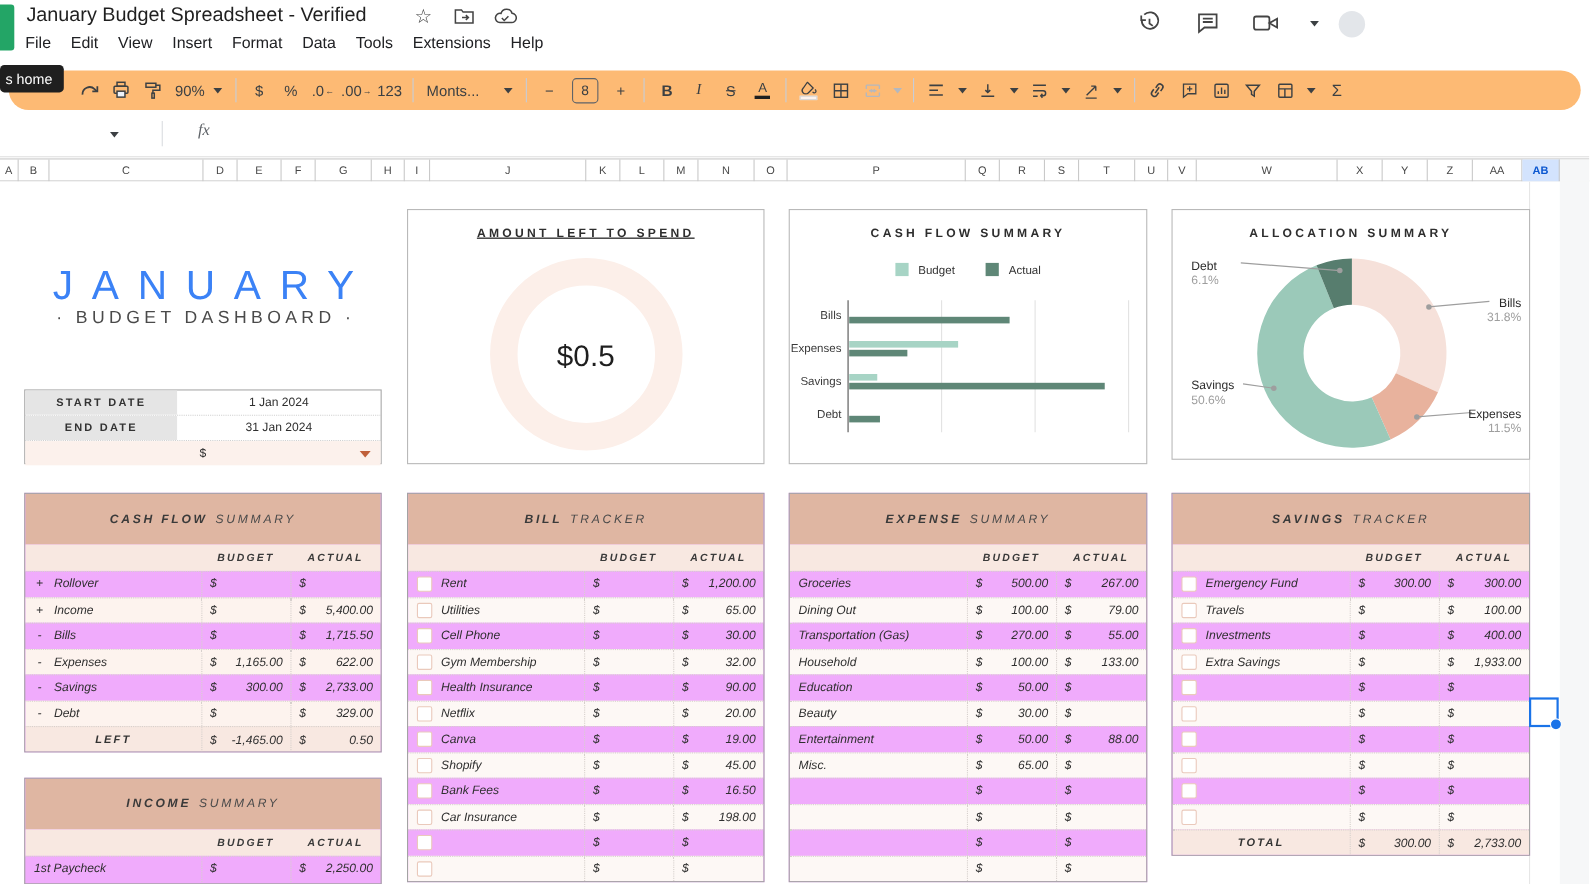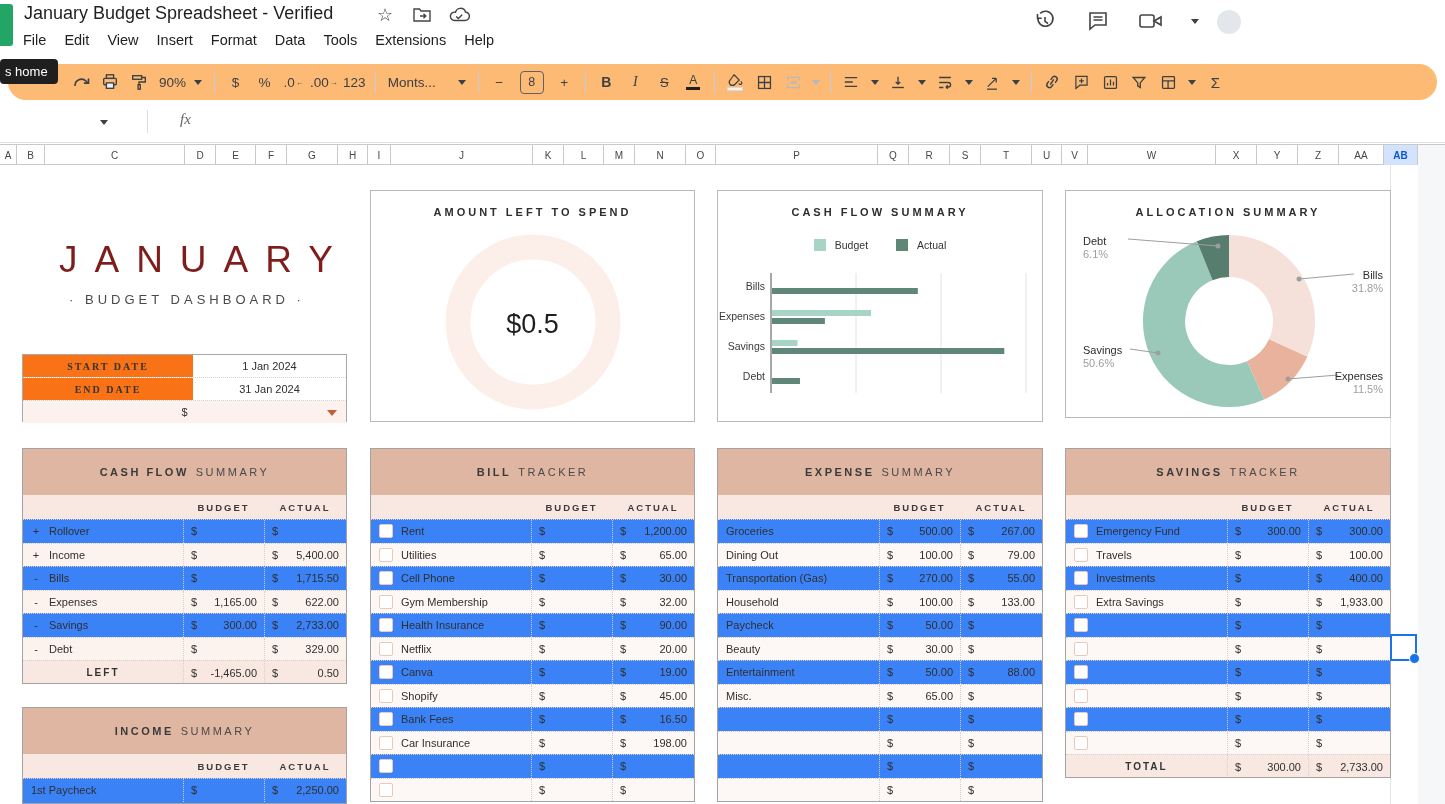--- a/index.html
+++ b/index.html
@@ -50,43 +50,43 @@
   .col-h{position:absolute;top:0;height:20px;border-right:1px solid #c9c9c9;display:flex;align-items:center;justify-content:center;font-size:10px;color:#474747;box-sizing:border-box;}
   .col-h.sel{background:#d3e3fd;color:#0b57d0;font-weight:bold;}
   .col-filler{position:absolute;top:0;height:20px;left:1418px;width:27px;background:#f6f7f8;}
 
   
   .canvas{position:absolute;left:0;top:165px;width:1445px;height:639px;background:#fff;overflow:hidden;}
   .vline{position:absolute;left:1390px;top:0;width:1px;height:639px;background:#e6e6e6;}
   .grayzone{position:absolute;left:1418px;top:0;width:27px;height:639px;background:#f6f7f8;}
 
   .month-block{position:absolute;left:20px;top:74px;width:330px;text-align:center;}
-  .month-title{font-size:37px;letter-spacing:17px;padding-left:17px;color:#7f1d1d;font-weight:normal;margin:0;line-height:42px;text-align:right;}
-  .month-sub{margin-top:11px;font-size:13px;letter-spacing:4px;padding-left:4px;color:#4a4a4a;}
+  .month-title{font-size:37px;letter-spacing:17px;padding-left:17px;color:#3b82f6;font-weight:normal;margin:0;line-height:42px;}
+  .month-sub{font-size:16px;letter-spacing:4px;padding-left:4px;color:#4a4a4a;}
 
   .date-table{position:absolute;left:22px;top:189px;width:325px;height:68px;border:1px solid #a9a9a9;box-sizing:border-box;background:#fff;}
   .dt-row{height:22px;display:flex;border-bottom:1px dotted #cfcfcf;align-items:stretch;}
   .dt-row:last-child{border-bottom:none;}
-  .dt-label{width:170px;background:#f97316;display:flex;align-items:center;justify-content:center;font-size:10px;font-weight:bold;letter-spacing:2px;color:#333;font-family:Liberation Serif, serif;}
+  .dt-label{width:138px;background:#e5e5e5;display:flex;align-items:center;justify-content:center;font-size:10px;font-weight:bold;letter-spacing:2px;color:#333;}
   .dt-value{flex:1;display:flex;align-items:center;justify-content:center;font-size:11px;color:#2f2f2f;}
   .dt-cur{position:relative;background:#fcf1ec;display:flex;align-items:center;justify-content:center;font-size:11px;color:#2f2f2f;height:22px;}
   .dt-caret{position:absolute;right:9px;top:9px;width:0;height:0;border-left:5px solid transparent;border-right:5px solid transparent;border-top:6px solid #c0603a;}
 
   .card{position:absolute;background:#fff;border:1px solid #b9b9b9;box-sizing:border-box;}
   .card-title{margin-top:15px;text-align:center;font-size:11px;font-weight:bold;letter-spacing:3px;color:#2e2e2e;}
   .amount-center{position:absolute;left:0;top:118px;width:100%;text-align:center;font-size:27px;color:#1f1f1f;}
   .legend{position:absolute;left:0;top:48px;width:100%;display:flex;justify-content:center;gap:28px;align-items:center;font-size:10.5px;color:#333;}
   .legend .sw{width:12px;height:12px;display:inline-block;margin-right:9px;vertical-align:-2px;}
   .chart-svg{position:absolute;left:0;top:0;}
   .bar-label{font-size:10.5px;fill:#3a3a3a;}
   .pie-name{font-size:11px;fill:#2c2c2c;}
   .pie-pct{font-size:11px;fill:#9e9e9e;}
 
   
-  .sheet-table{position:absolute;background:#3b82f6;border:1px solid #a3a3a3;box-sizing:border-box;overflow:hidden;}
+  .sheet-table{position:absolute;background:#f0abfc;border:1px solid #a3a3a3;box-sizing:border-box;overflow:hidden;font-style:italic;}
   .tbl-header{height:46px;background:#dfb6a2;display:flex;align-items:center;justify-content:center;font-size:11px;letter-spacing:2.5px;color:#3a3a3a;}
   .tstrong{font-weight:bold;margin-right:7px;}
   .tlight{font-weight:normal;color:#4a4a4a;}
   .tbl-subheader,.tbl-row,.tbl-footer{display:grid;grid-template-columns:1fr 81px 82px;align-items:center;box-sizing:border-box;}
   .tbl-subheader{height:24px;background:#f8e8e1;font-size:9.5px;font-weight:bold;letter-spacing:2px;color:#3a3a3a;}
   .colname{text-align:center;}
   .tbl-row{height:23.5px;font-size:11px;color:#2f2f2f;border-top:1px dotted #d6d0cc;}
   .alt-strong{background:#fdf3ee;}
   .alt-faint{background:#fdf8f5;}
   .lblcell{display:flex;align-items:center;height:100%;padding-left:8px;gap:8px;box-sizing:border-box;}
@@ -356,21 +356,21 @@
       <div class="dt-row">
         <div class="dt-label">END DATE</div>
         <div class="dt-value">31 Jan 2024</div>
       </div>
       <div class="dt-cur">
         <span>$</span>
         <span class="dt-caret"></span>
       </div>
     </div>
 
-    <div class="card" style="left:370px;top:25px;width:325px;height:232px;">
+    <div class="card" style="left:370px;top:25px;width:325px;height:232px;text-decoration:underline;">
       <div class="card-title">AMOUNT LEFT TO SPEND</div>
       <svg class="chart-svg" width="325" height="232">
         <circle id="amountRing" cx="162" cy="131" r="75" fill="none" stroke="#fcefe9" stroke-width="25"></circle>
       </svg>
       <div class="amount-center">$0.5</div>
     </div>
 
     <div class="card" style="left:717px;top:25px;width:326px;height:232px;">
       <div class="card-title">CASH FLOW SUMMARY</div>
       <div class="legend">
@@ -763,21 +763,21 @@
             <span class="cur">$</span>
             <span class="amt">100.00</span>
           </div>
           <div class="money">
             <span class="cur">$</span>
             <span class="amt">133.00</span>
           </div>
         </div>
         <div class="tbl-row">
           <div class="lblcell">
-            <span class="rowlabel">Paycheck</span>
+            <span class="rowlabel">Education</span>
           </div>
           <div class="money">
             <span class="cur">$</span>
             <span class="amt">50.00</span>
           </div>
           <div class="money">
             <span class="cur">$</span>
             <span class="amt"></span>
           </div>
         </div>

